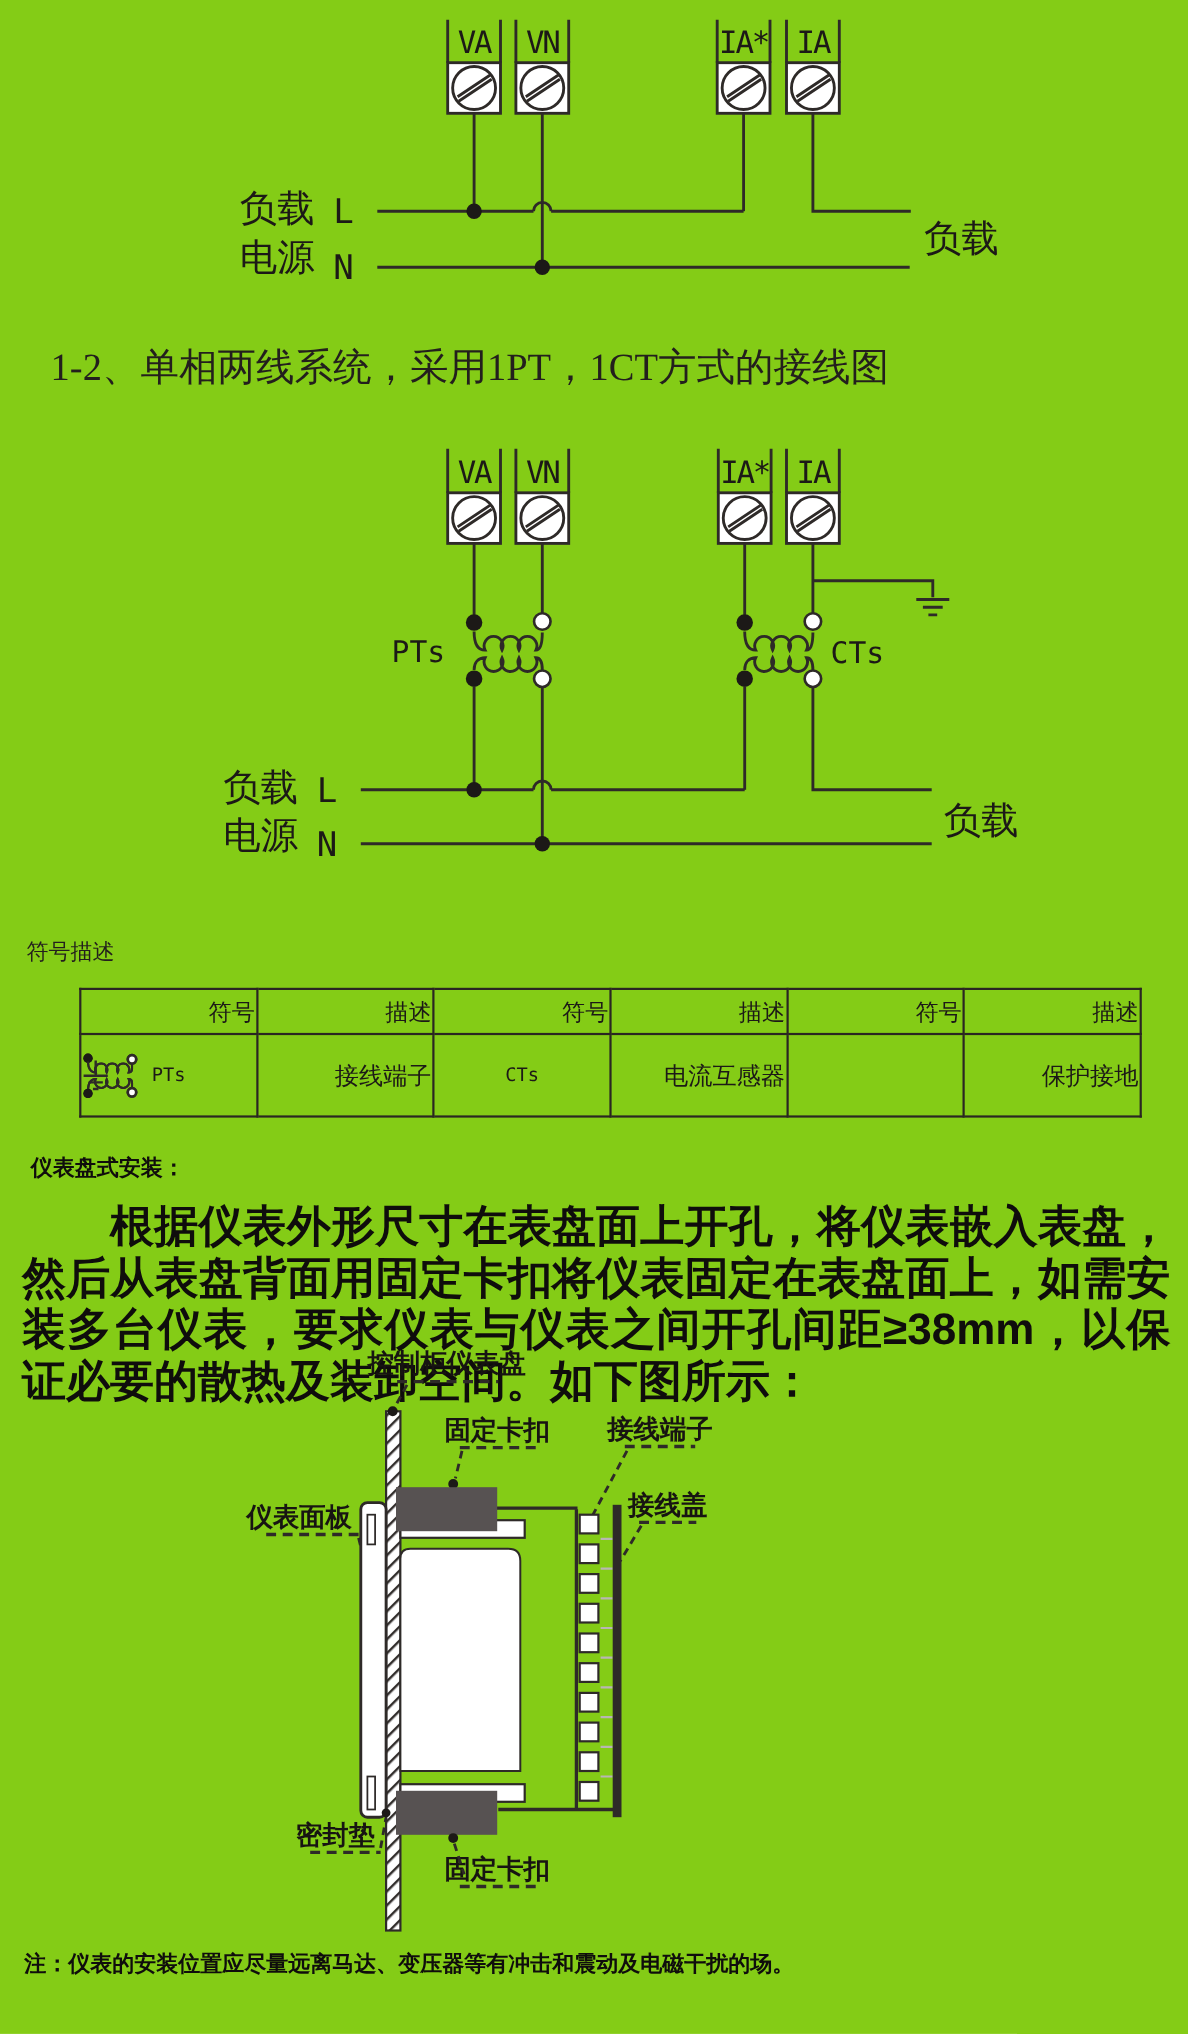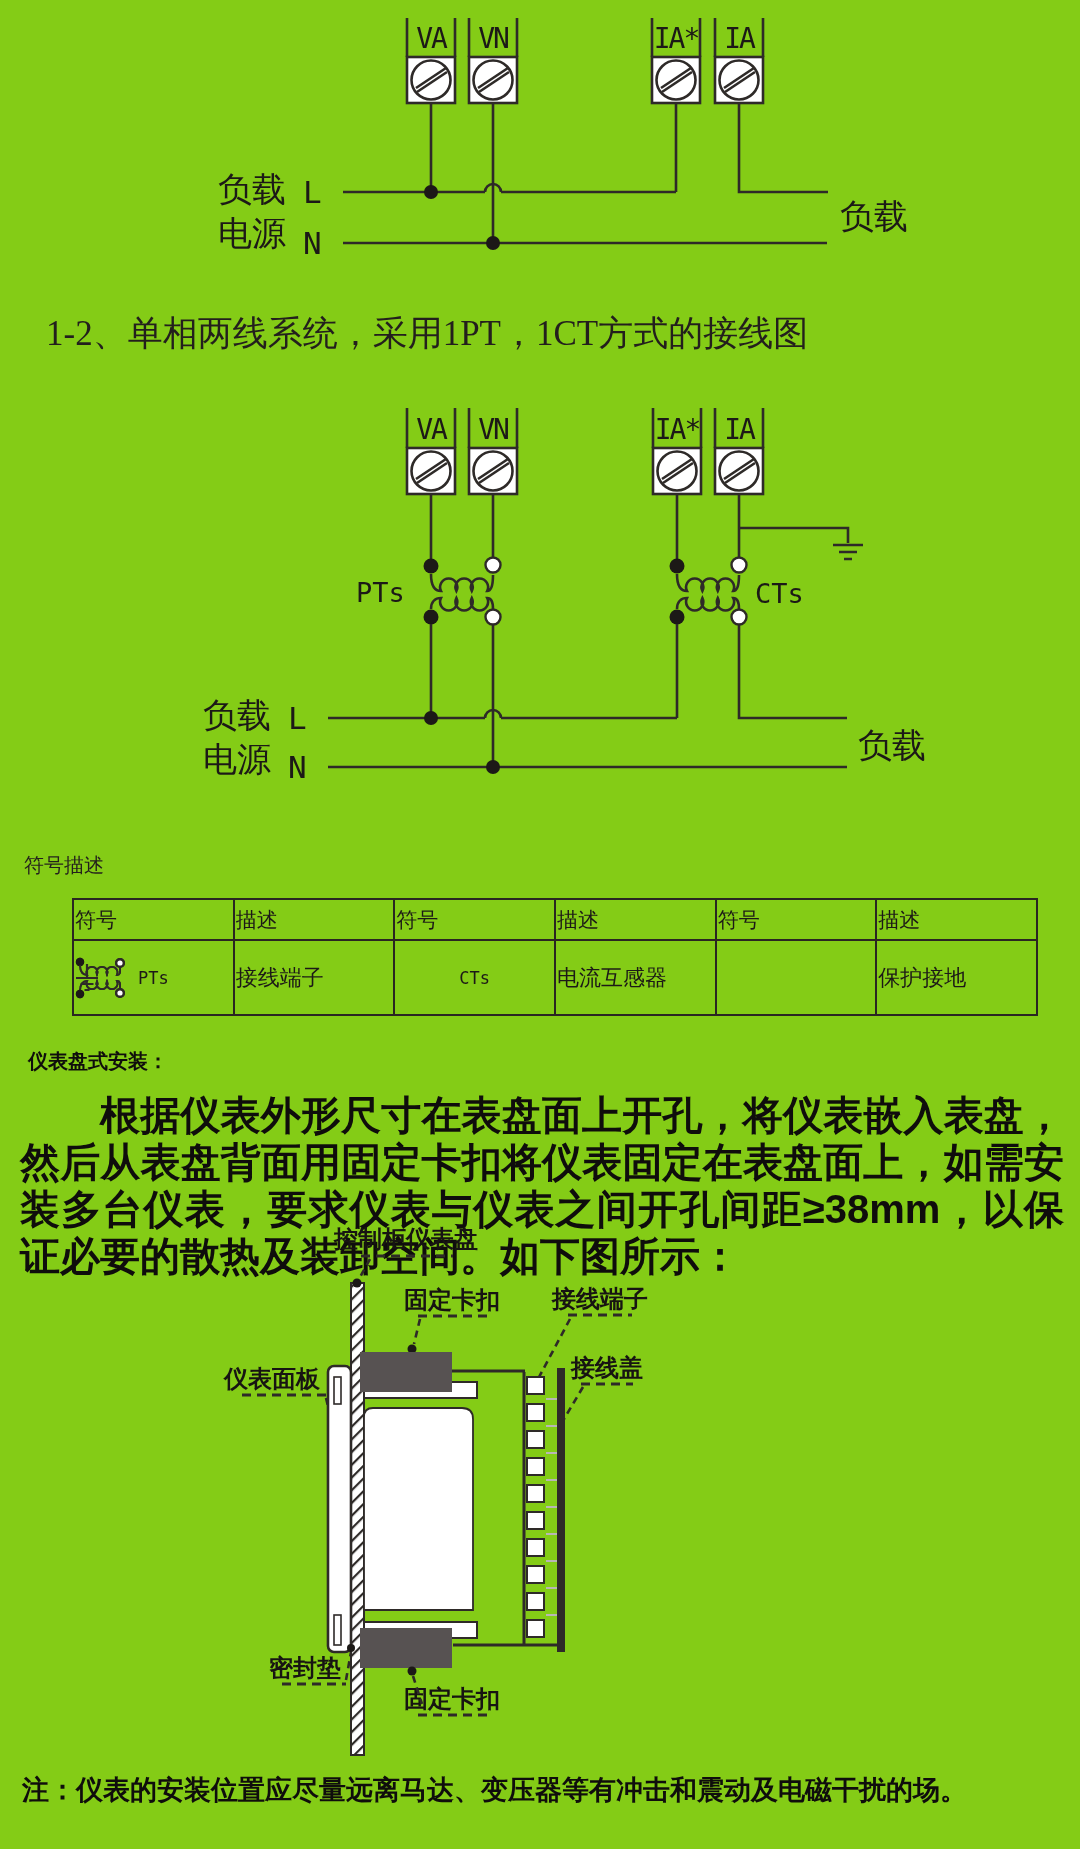--- a/index.html
+++ b/index.html
@@ -18,29 +18,29 @@
   .dash{stroke:#2e2a28;stroke-width:3;stroke-dasharray:9 6;fill:none;}
   .dash2{stroke:#2e2a28;stroke-width:2.6;stroke-dasharray:7 5;fill:none;}
   .ilabel{font-family:"Liberation Sans",sans-serif;font-weight:bold;font-size:24px;
           text-anchor:middle;fill:#171412;}
   #heading{position:absolute;left:46px;top:310px;font-family:"Liberation Serif",serif;
            font-size:35px;color:#231f1d;white-space:nowrap;}
   #symtitle{position:absolute;left:24px;top:852px;font-family:"Liberation Serif",serif;
             font-size:20px;color:#231f1d;}
   #symtable{position:absolute;left:72px;top:898px;width:966px;border-collapse:collapse;
             font-family:"Liberation Serif",serif;color:#1c1917;table-layout:fixed;}
-  #symtable td{border:2px solid #2a2622;text-align:left;vertical-align:middle;}
+  #symtable td{border:2px solid #2a2622;text-align:right;vertical-align:middle;}
   #symtable .hd{height:37px;font-size:21px;}
   #symtable .rw{height:71px;font-size:22px;}
   .symcell{display:flex;align-items:center;justify-content:center;gap:6px;}
   .symtxt{font-family:"DejaVu Sans Mono",monospace;font-size:17px;}
   #installhead{position:absolute;left:28px;top:1048px;font-weight:bold;font-size:20px;color:#0f0d0c;}
   #installpara{position:absolute;left:20px;top:1092px;width:1044px;font-weight:bold;
                font-size:40px;line-height:47px;color:#0f0d0c;text-indent:2em;text-align:justify;}
-  #note{position:absolute;left:22px;top:1772px;font-weight:bold;font-size:27px;color:#0f0d0c;white-space:nowrap;}
+  #note{position:absolute;left:22px;top:1772px;font-weight:bold;font-size:20px;color:#0f0d0c;white-space:nowrap;}
 </style>
 </head>
 <body>
 
 <div id="page">
 
   <svg style="top:0;" width="1080" height="280" viewBox="0 0 1080 280">
 
     <g>
       <path class="w" d="M407,18 V57 M455,18 V57"></path>

